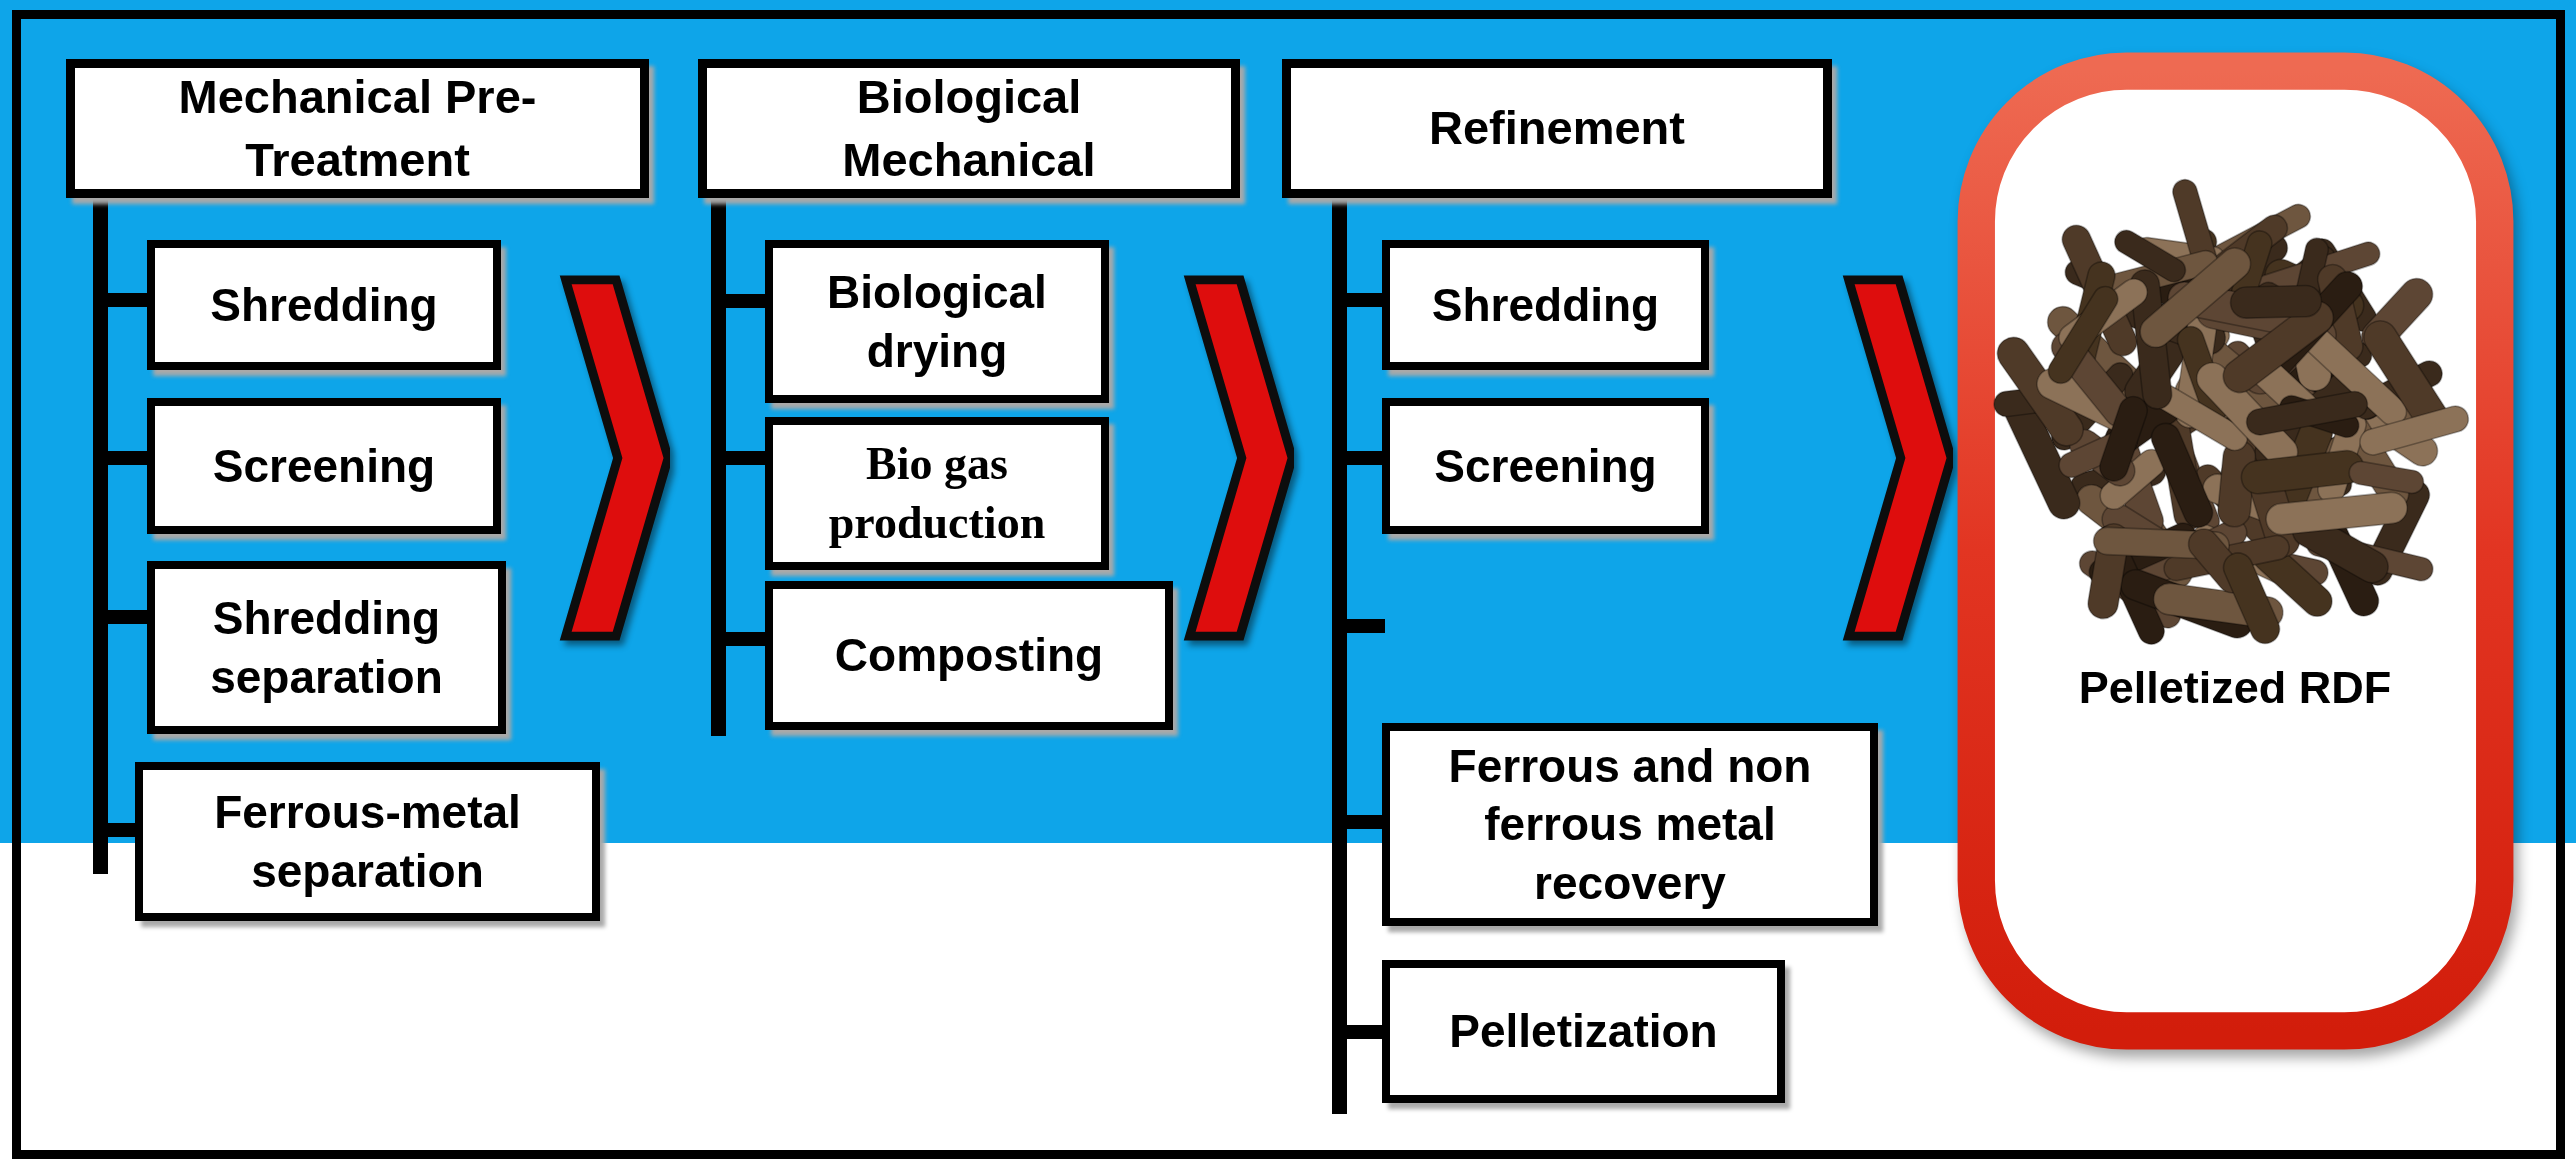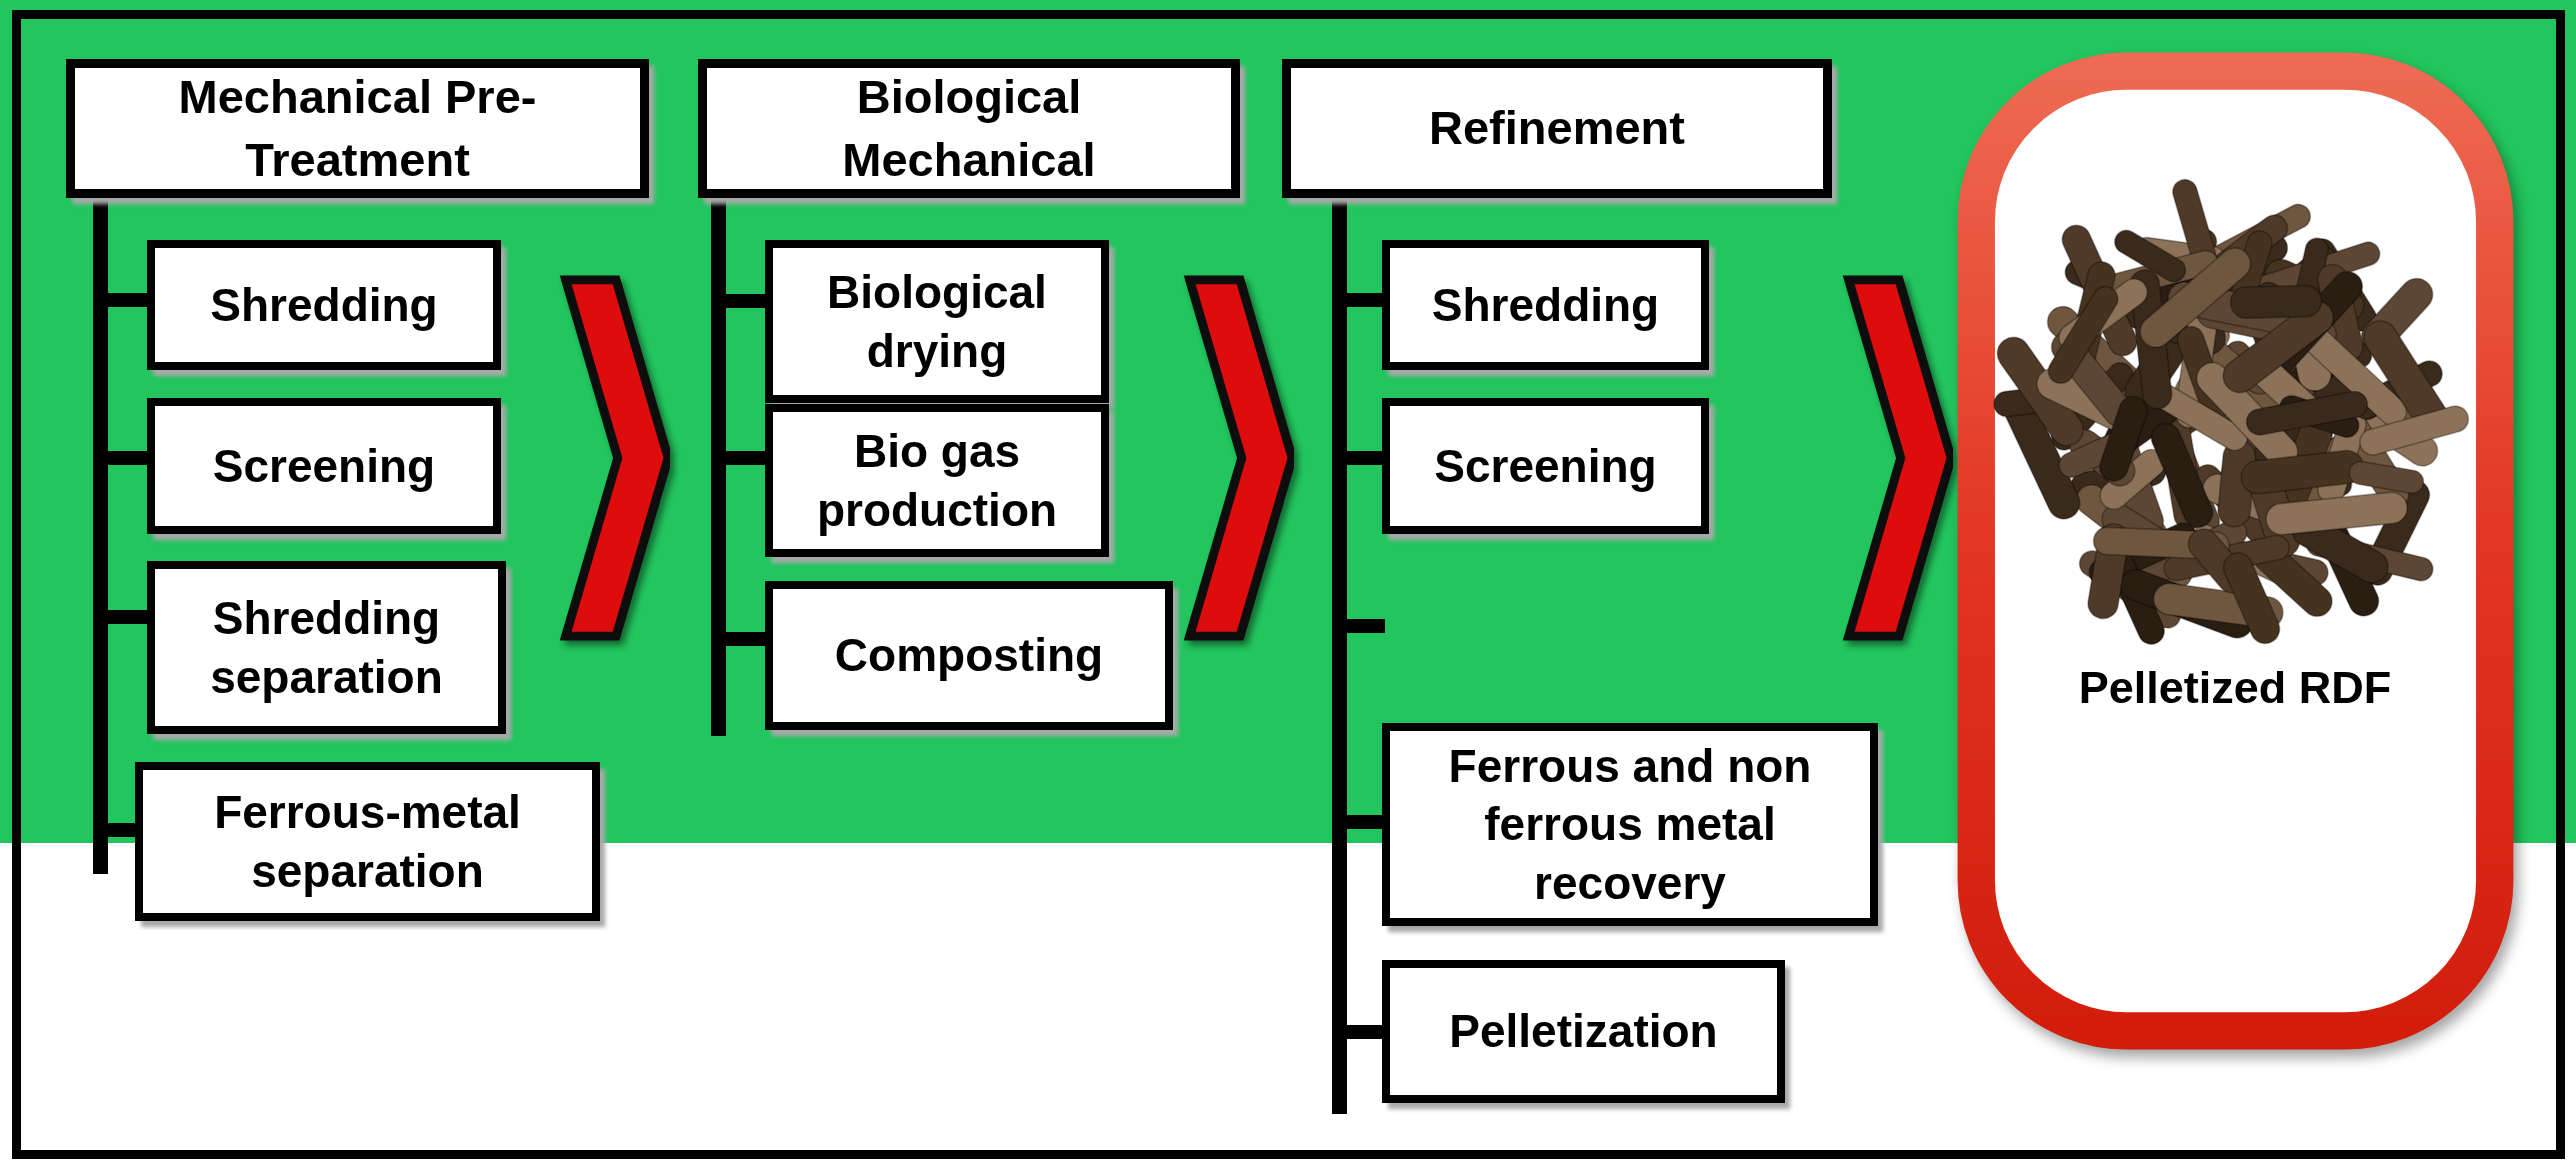--- a/index.html
+++ b/index.html
@@ -1,20 +1,20 @@
 <!DOCTYPE html>
 <html style="font-size:13px"><head>
 <meta charset="utf-8">
 <style>
   html,body{margin:0;padding:0;background:#ffffff;}
   body{width:2576px;height:1169px;overflow:hidden;}
   .stage{
     position:relative;width:2576px;height:843px;
     font-family:"Liberation Sans", sans-serif;font-weight:bold;color:#000;
-    background:#22c55e;
+    background:#0ea5e9;
   }
   .frame{
     position:absolute;left:12.2px;top:9.8px;width:2553px;height:1149px;
     border:9.8px solid #000;box-sizing:border-box;background:transparent;
   }
   
   .hdr{
     position:absolute;box-sizing:border-box;border:9px solid #000;background:#fff;
     display:flex;align-items:center;justify-content:center;text-align:center;
     font-size:47px;line-height:1.32;box-shadow:5.7px 7.3px 4.1px #a9a9a9;
@@ -28,21 +28,21 @@
     position:absolute;box-sizing:border-box;border:8.1px solid #000;background:#fff;
     display:flex;align-items:center;justify-content:center;text-align:center;
     font-size:46px;line-height:1.27;box-shadow:5.7px 7.3px 4.1px #a9a9a9;
     padding:16px 13px;z-index:3;
   }
   .c1s1{left:147px;top:240px;width:354px;height:130px;}
   .c1s2{left:147px;top:398px;width:354px;height:136px;}
   .c1s3{left:147px;top:561px;width:359px;height:173px;}
   .c1s4{left:135px;top:762px;width:465px;height:159px;}
   .c2s1{left:765px;top:240px;width:344px;height:163px;}
-  .c2s2{left:765px;top:404px;width:344px;height:153px;}
+  .c2s2{left:765px;top:417px;width:344px;height:153px;font-family:Liberation Serif, serif;}
   .c2s3{left:765px;top:581px;width:408px;height:149px;}
   .c3s1{left:1382px;top:240px;width:327px;height:130px;}
   .c3s2{left:1382px;top:398px;width:327px;height:136px;}
   .c3s3{left:1382px;top:561px;width:463px;height:140px;}
   .c3s4{left:1382px;top:723px;width:496px;height:203px;}
   .c3s5{left:1382px;top:960px;width:403px;height:143px;}
   
   .trunk{position:absolute;width:14.6px;background:#000;z-index:2;}
   .t1{left:93px;top:195px;height:679px;}
   .t2{left:711px;top:195px;height:541px;}

